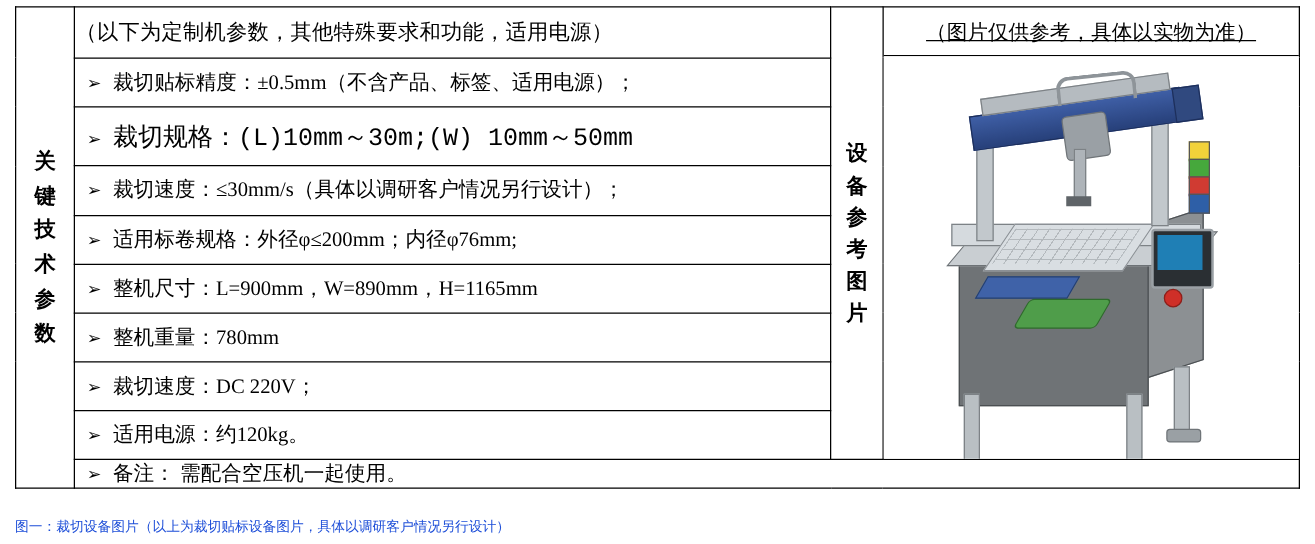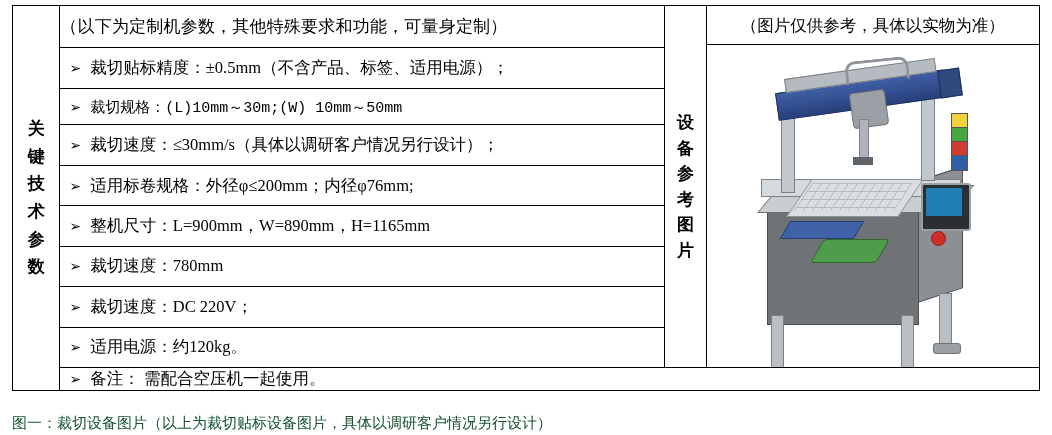--- a/index.html
+++ b/index.html
@@ -62,21 +62,21 @@
   }
   .bullet {
     display: inline-block;
     width: 30px;
     text-align: center;
     font-family: "Liberation Sans", sans-serif;
     font-size: 14px;
   }
   .mono {
     font-family: "Liberation Mono", monospace;
-    font-size: 15px;
+    font-size: 20px;
   }
   .note-row {
     font-size: 16.5px;
     padding: 8px 8px 8px 12px;
     margin-top: 42px;
   }
   
   .vert-pic-label {
     width: 40px;
     text-align: center;
@@ -86,20 +86,21 @@
     line-height: 1.5;
     padding: 4px 0;
   }
   .vert-pic-label .ch {
     display: block;
   }
   
   .img-col {
     width: 330px;
     vertical-align: top;
+    text-decoration: underline;
   }
   .img-caption {
     text-align: center;
     font-size: 16.5px;
     padding: 9px 4px 7px 4px;
     border-bottom: 1px solid #000000;
   }
   .img-box {
     height: 322px;
     position: relative;
@@ -266,22 +267,22 @@
   }
   .estop {
     left: 206px; top: 178px; width: 13px; height: 13px;
     background: #cf2f28; border: 1px solid #8d1f1a; border-radius: 50%;
   }
   
   .bottom-note {
     position: absolute;
     left: 12px;
     top: 414px;
-    font-size: 15px;
-    color: #14532d;
+    font-size: 11px;
+    color: #1d4ed8;
     white-space: nowrap;
     overflow: hidden;
     height: 21px;
     width: 1030px;
   }
 </style>
 </head>
 <body>
 
 <div class="page">
@@ -290,21 +291,21 @@
     <tbody>
         <tr>
       <td class="vert-label" rowspan="10">
         <span class="ch">关</span>
         <span class="ch">键</span>
         <span class="ch">技</span>
         <span class="ch">术</span>
         <span class="ch">参</span>
         <span class="ch">数</span>
       </td>
-      <td class="param-col param-header">（以下为定制机参数，其他特殊要求和功能，可量身定制）</td>
+      <td class="param-col param-header">（以下为定制机参数，其他特殊要求和功能，适用电源）</td>
       <td class="vert-pic-label" rowspan="9">
         <span class="ch">设</span>
         <span class="ch">备</span>
         <span class="ch">参</span>
         <span class="ch">考</span>
         <span class="ch">图</span>
         <span class="ch">片</span>
       </td>
       <td class="img-col" rowspan="9">
         <div class="img-caption">（图片仅供参考，具体以实物为准）</div>
@@ -365,21 +366,21 @@
         <span class="bullet">➢</span><span>适用标卷规格：外径φ≤200mm；内径φ76mm;</span>
       </td>
     </tr>
     <tr>
       <td class="param-row">
         <span class="bullet">➢</span><span>整机尺寸：L=900mm，W=890mm，H=1165mm</span>
       </td>
     </tr>
     <tr>
       <td class="param-row">
-        <span class="bullet">➢</span><span>裁切速度：780mm</span>
+        <span class="bullet">➢</span><span>整机重量：780mm</span>
       </td>
     </tr>
     <tr>
       <td class="param-row">
         <span class="bullet">➢</span><span>裁切速度：DC 220V；</span>
       </td>
     </tr>
     <tr>
       <td class="param-row">
         <span class="bullet">➢</span><span>适用电源：约120kg。</span>

